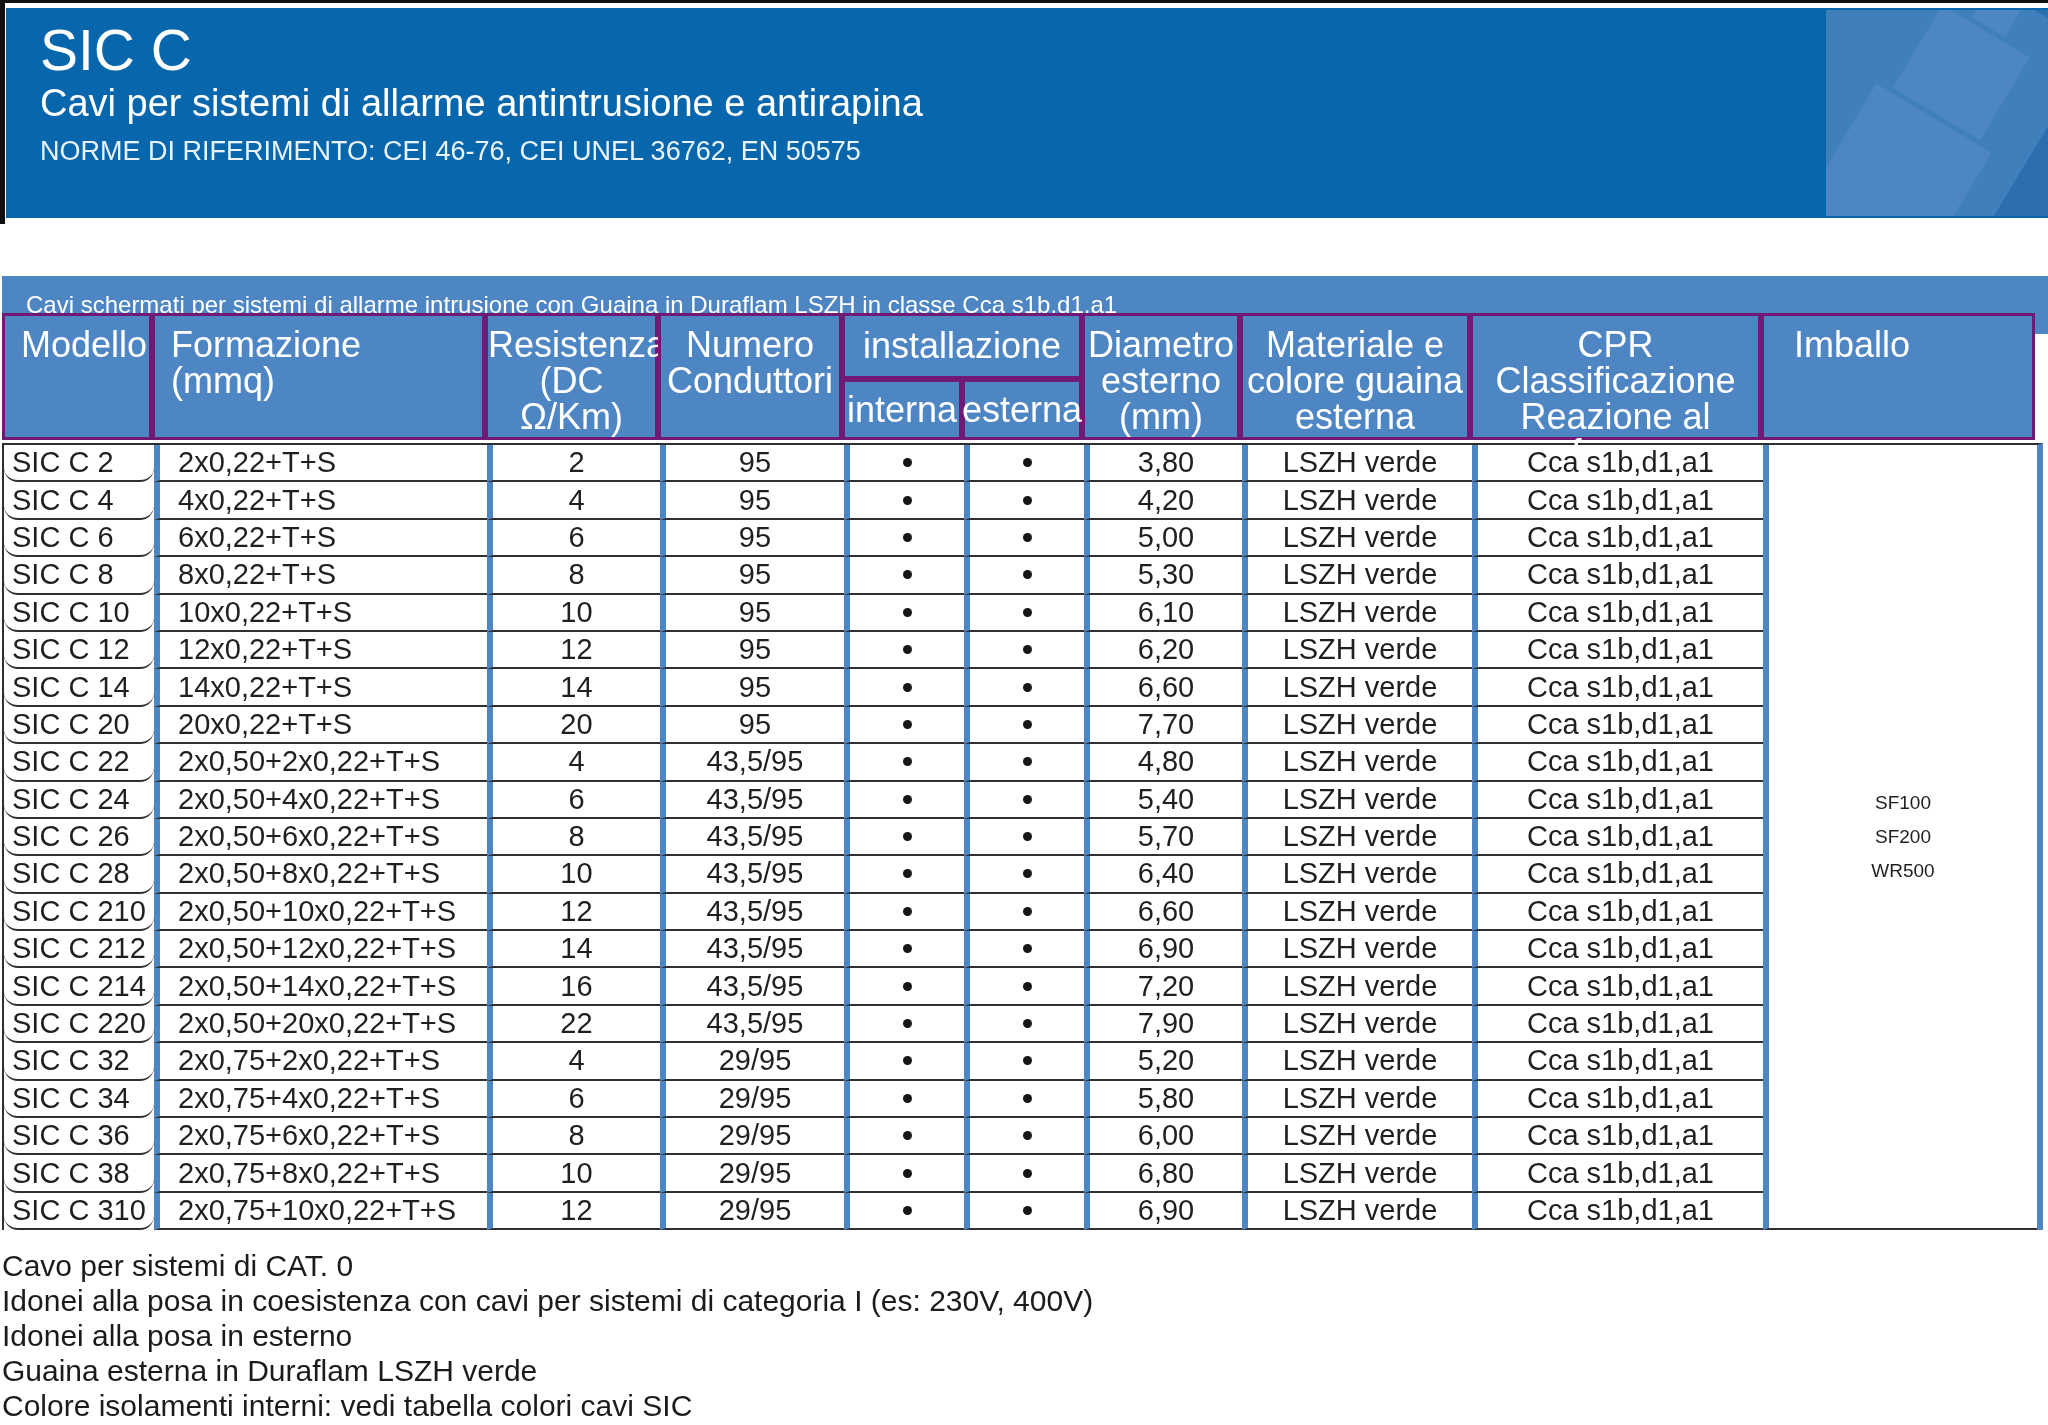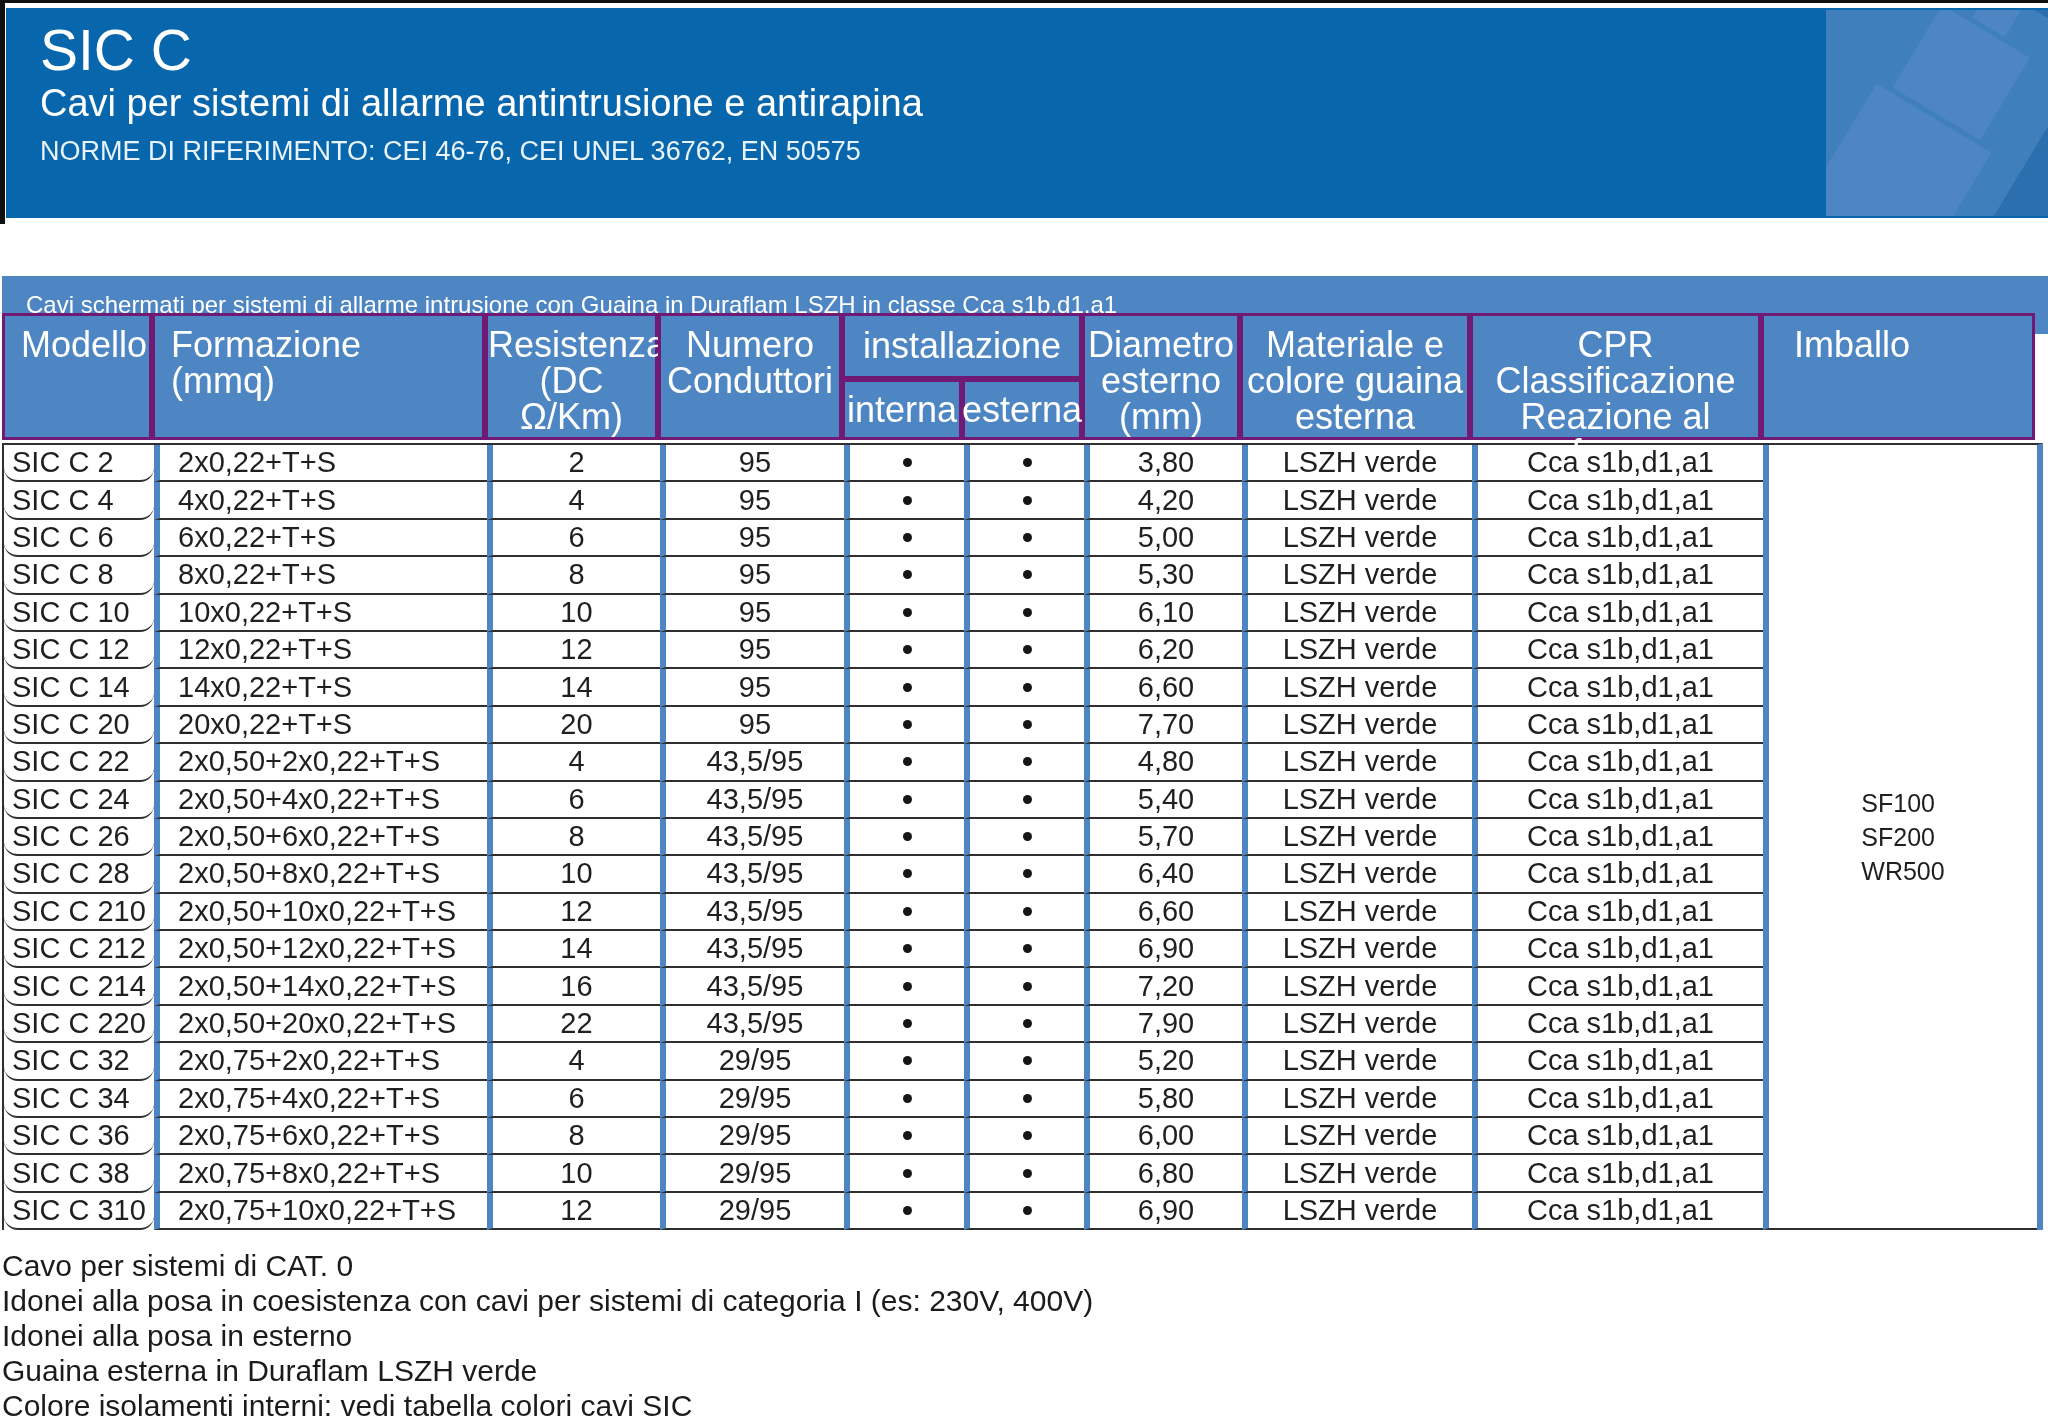--- a/index.html
+++ b/index.html
@@ -89,21 +89,21 @@
     border-bottom:2px solid #2f2f2f;
     font-size:29px; color:#1f1f1f;
     display:flex; align-items:center; justify-content:center;
     overflow:hidden; white-space:nowrap;
   }
   .bl { border-left:6px solid #4e86c4; }
   .c-model { justify-content:flex-start; padding-left:8px;border-radius:14px; }
   .c-form  { justify-content:flex-start; padding-left:18px; }
   .dot { width:9px; height:9px; border-radius:50%; background:#161616; display:inline-block; }
   .c-imballo { grid-column:10 / 11; grid-row:1 / span 21; }
-  .imballo-stack { text-align:left; font-size:25px; line-height:34px; color:#1f1f1f; }
+  .imballo-stack { text-align:center; font-size:19px; line-height:34px; color:#1f1f1f; }
 
   
   .notes { position:absolute; top:1248px; left:2px; right:10px; }
   .note-line { font-size:30px; line-height:35px; color:#1b1b1b; white-space:nowrap; }
 </style>
 </head>
 <body>
 
 <div class="page">
   <div class="top-rule"></div>

